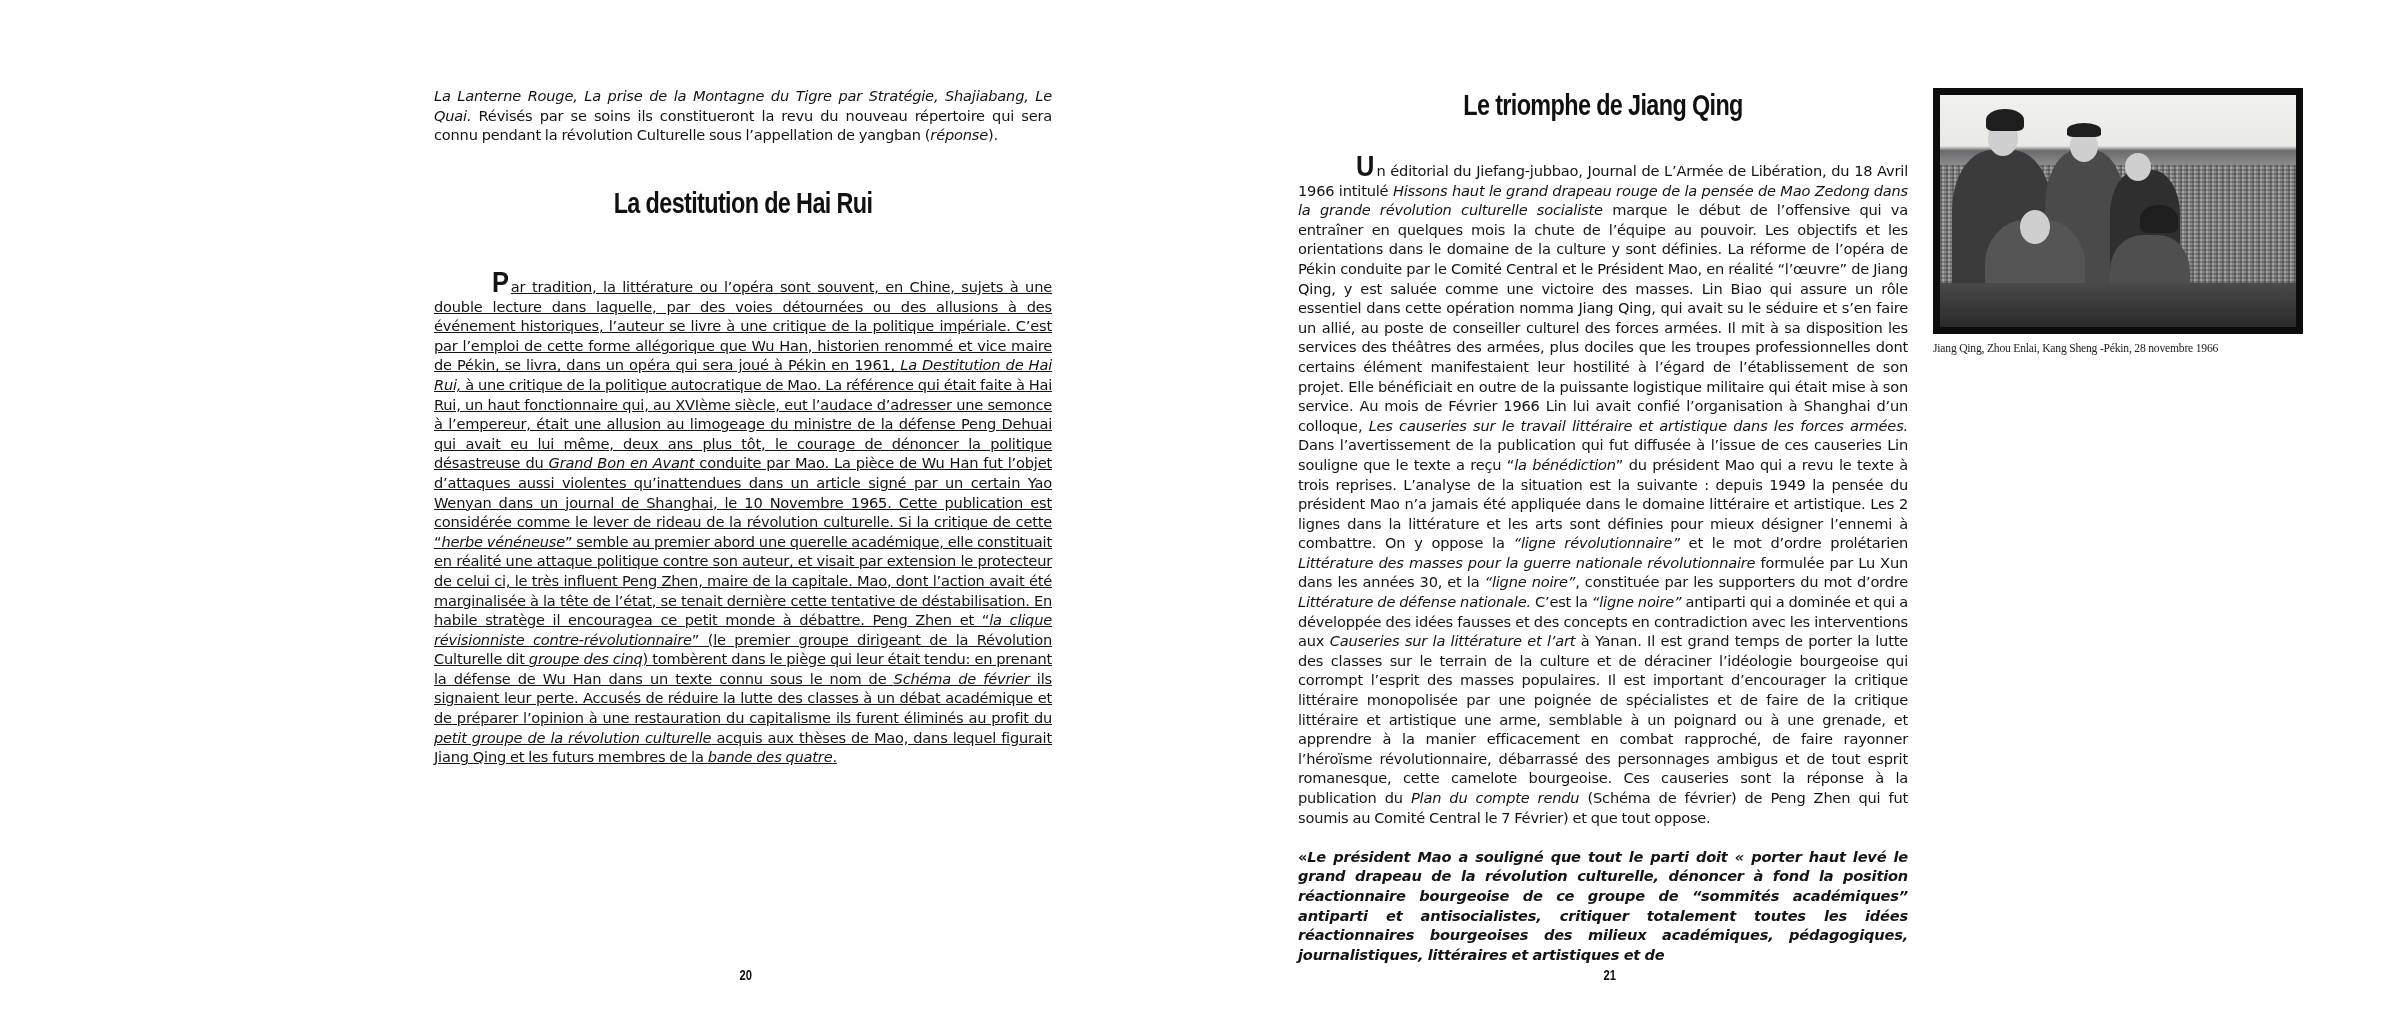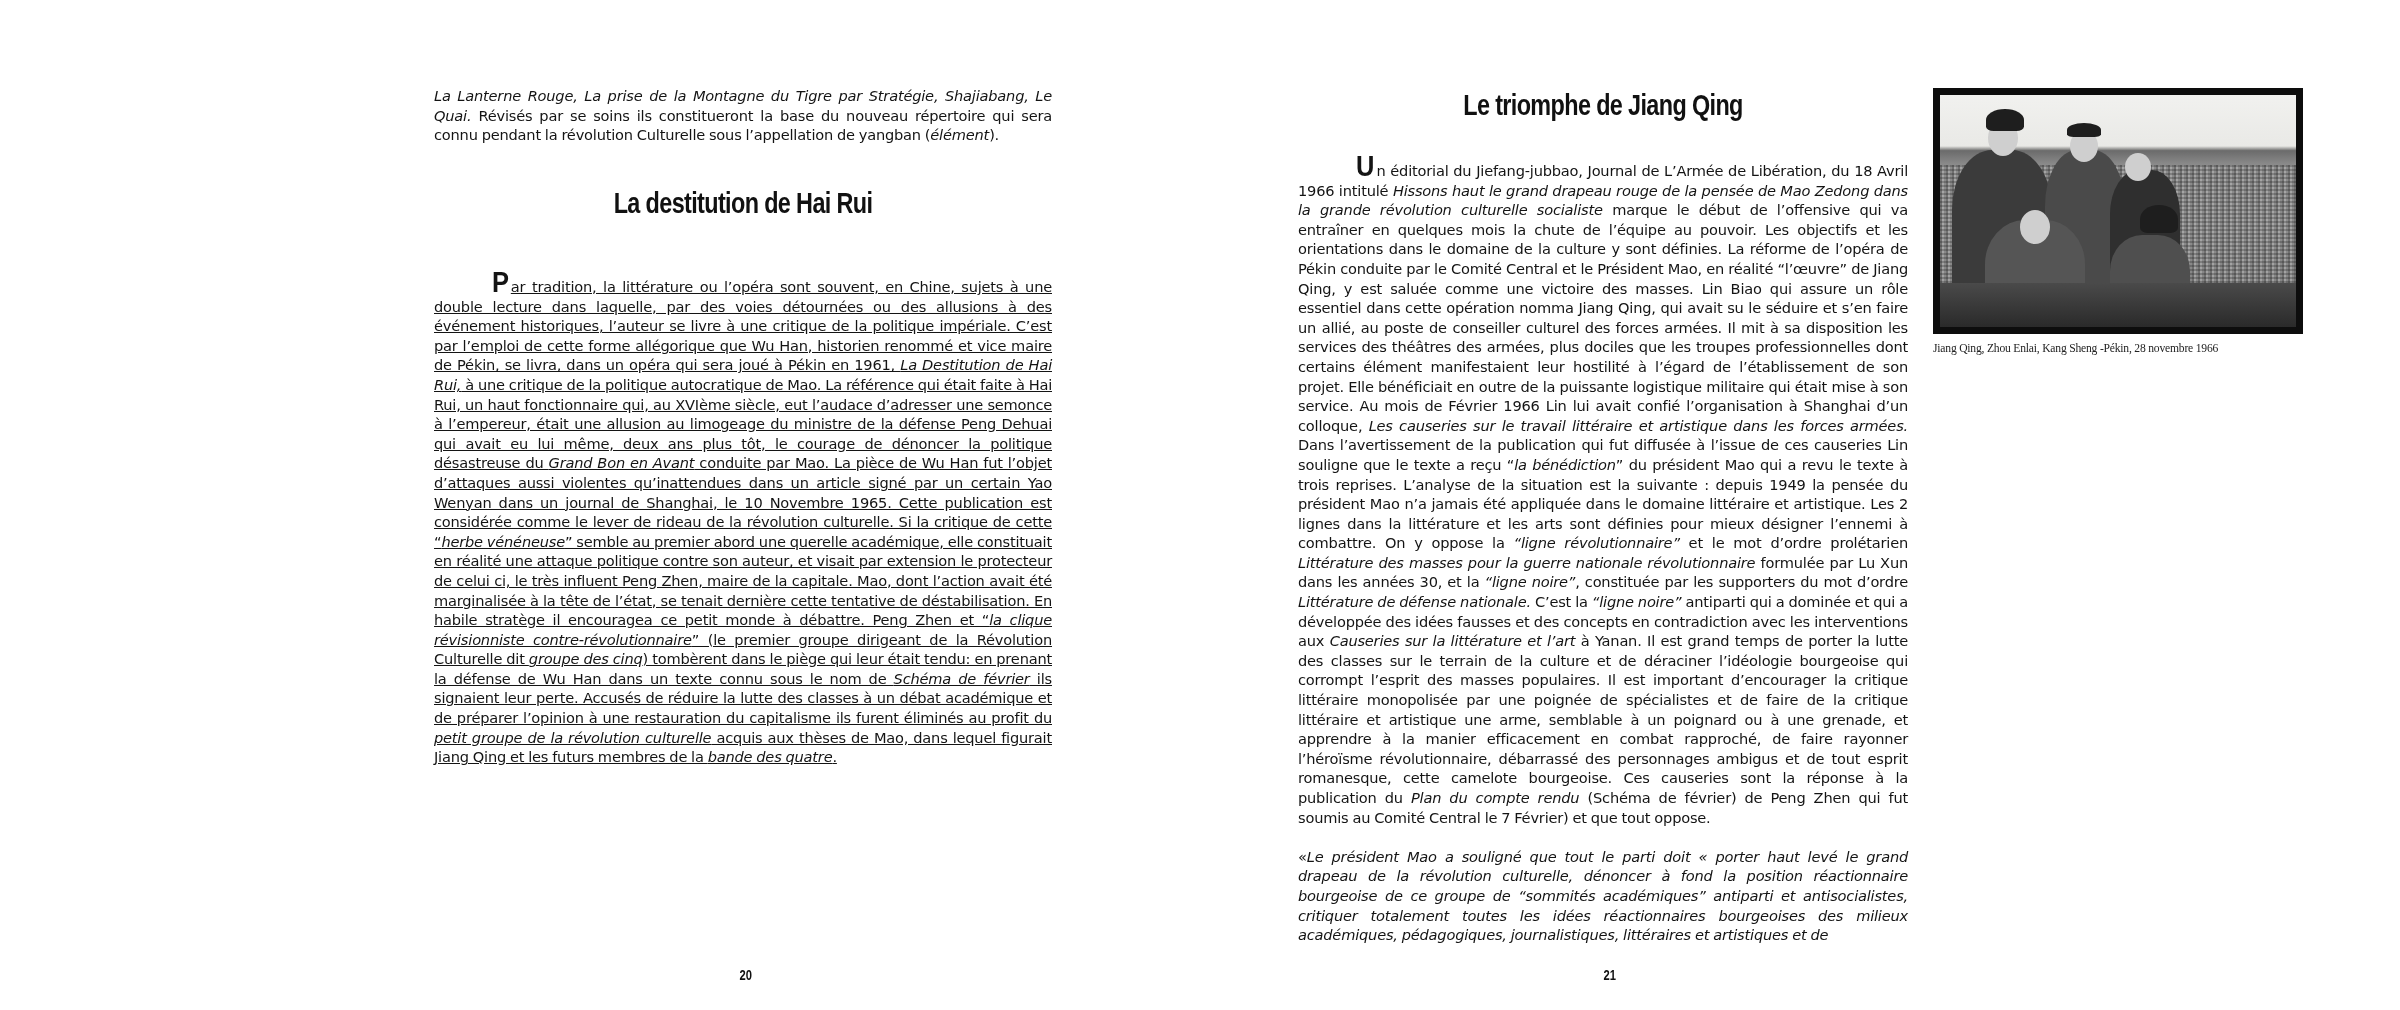--- a/index.html
+++ b/index.html
@@ -46,21 +46,21 @@
   .caption { position:absolute; left:797px; top:342px; font-size:11.6px; letter-spacing:-0.2px;
              color:#222; white-space:nowrap;font-family:Liberation Serif, serif; }
 </style>
 </head>
 <body>
 
 <div class="page page-left">
 
   <div class="col left-col" style="top:86px;">
     <p>
-      <i>La Lanterne Rouge, La prise de la Montagne du Tigre par Stratégie, Shajiabang, Le Quai.</i><span> Révisés par se soins ils constitueront la base du nouveau répertoire qui sera connu pendant la révolution Culturelle sous l’appellation de yangban (</span><i>élément</i><span>).</span>
+      <i>La Lanterne Rouge, La prise de la Montagne du Tigre par Stratégie, Shajiabang, Le Quai.</i><span> Révisés par se soins ils constitueront la revu du nouveau répertoire qui sera connu pendant la révolution Culturelle sous l’appellation de yangban (</span><i>réponse</i><span>).</span>
     </p>
   </div>
 
   <div class="section-title" style="left:434px; width:618px; top:186px;">La destitution de Hai Rui</div>
 
   <div class="col left-col" style="top:272px;text-decoration:underline;">
     <p>
       <span class="indent"></span><span class="dropcap">P</span><span>ar tradition, la littérature ou l’opéra sont souvent, en Chine, sujets à une double lecture dans laquelle, par des voies détournées ou des allusions à des événement historiques, l’auteur se livre à une critique de la politique impériale. C’est par l’emploi de cette forme allégorique que Wu Han, historien renommé et vice maire de Pékin, se livra, dans un opéra qui sera joué à Pékin en 1961, </span><i>La Destitution de Hai Rui,</i><span> à une critique de la politique autocratique de Mao. La référence qui était faite à Hai Rui, un haut fonctionnaire qui, au XVIème siècle, eut l’audace d’adresser une semonce à l’empereur, était une allusion au limogeage du ministre de la défense Peng Dehuai qui avait eu lui même, deux ans plus tôt, le courage de dénoncer la politique désastreuse du </span><i>Grand Bon en Avant</i><span> conduite par Mao. La pièce de Wu Han fut l’objet d’attaques aussi violentes qu’inattendues dans un article signé par un certain Yao Wenyan  dans un journal de Shanghai, le 10 Novembre 1965. Cette publication est considérée comme le lever de rideau de la révolution culturelle. Si la critique de cette “</span><i>herbe vénéneuse</i><span>” semble au premier abord une querelle académique, elle constituait en réalité une attaque politique contre son auteur, et visait par extension le protecteur de celui ci, le très influent Peng Zhen, maire de la capitale. Mao, dont l’action avait été marginalisée à la tête de l’état, se tenait dernière cette tentative de déstabilisation. En habile stratège il encouragea ce petit monde à débattre. Peng Zhen et “</span><i>la clique révisionniste contre-révolutionnaire</i><span>” (le premier groupe dirigeant de la Révolution Culturelle dit </span><i>groupe des cinq</i><span>) tombèrent dans le piège qui leur était tendu: en prenant la défense de Wu Han dans un texte connu sous le nom de </span><i>Schéma de février</i><span> ils signaient leur perte. Accusés de réduire la lutte des classes à un débat académique et de préparer l’opinion à une restauration du capitalisme ils furent éliminés au profit du </span><i>petit groupe de la révolution culturelle</i><span> acquis aux thèses de Mao, dans lequel figurait Jiang Qing et les futurs membres de la </span><i>bande des quatre</i><span>.</span>
     </p>
   </div>
@@ -69,21 +69,21 @@
 </div>
 
 <div class="page page-right">
 
   <div class="section-title" style="left:162px; width:610px; top:88px;">Le triomphe de Jiang Qing</div>
 
   <div class="col right-col" style="top:132px;margin-top:24px;">
     <p>
       <span class="indent"></span><span class="dropcap">U</span><span>n éditorial du Jiefang-jubbao, Journal de L’Armée de Libération, du 18 Avril 1966 intitulé </span><i>Hissons haut le grand drapeau rouge de la pensée de Mao Zedong dans la grande révolution  culturelle socialiste</i><span> marque le début de l’offensive qui va entraîner en quelques mois la chute de l’équipe au pouvoir. Les objectifs et les orientations dans le domaine de la culture y sont définies. La réforme de l’opéra de Pékin conduite par le Comité Central et le Président Mao, en réalité “l’œuvre” de Jiang Qing, y est saluée comme une victoire des masses. Lin Biao qui assure un rôle essentiel dans cette opération nomma Jiang Qing, qui avait su le séduire et s’en faire un allié, au poste de conseiller culturel des forces armées.  Il mit à sa disposition les services des théâtres des armées, plus dociles que les troupes professionnelles  dont certains élément manifestaient leur hosti­lité à l’égard de l’établissement de son projet. Elle bénéficiait en outre de la puis­sante logistique militaire qui était mise à son service. Au mois de Février 1966 Lin lui avait confié l’organisation à Shanghai d’un colloque, </span><i>Les causeries sur le travail littéraire et artistique dans les forces armées.</i><span> Dans l’avertissement de la publica­tion qui fut diffusée à l’issue de ces causeries Lin souligne que le texte a reçu “</span><i>la bénédiction</i><span>” du président Mao qui a revu le texte à trois reprises. L’analyse de la situation est la suivante : depuis 1949 la pensée du président  Mao n’a jamais été appliquée dans le domaine littéraire et artistique. Les 2 lignes dans la littérature et les arts sont définies pour mieux désigner l’ennemi à combattre. On y oppose la </span><i>“ligne révolutionnaire”</i><span> et le mot d’ordre prolétarien </span><i>Littérature des masses pour la guerre nationale révolutionnaire</i><span> formulée par Lu Xun dans les années 30, et la </span><i>“ligne noire”</i><span>, constituée par les supporters du mot d’ordre </span><i>Littérature de défense nationale.</i><span> C’est la </span><i>“ligne noire”</i><span> antiparti qui a dominée et qui a développée des idées fausses et des concepts en contradiction avec les interventions aux </span><i>Cause­ries sur la littérature et l’art</i><span> à Yanan. Il est grand temps de porter la lutte des classes sur le terrain de la culture et de déraciner l’idéologie bourgeoise qui corrompt l’esprit des masses populaires. Il est important d’encourager la critique littéraire monopolisée par une poignée de spécialistes et de faire de la critique littéraire et artistique une arme, semblable à un poignard ou à une grenade, et apprendre à la manier efficacement en combat rapproché,  de faire rayonner l’héroïsme révo­lutionnaire, débarrassé des personnages ambigus et de tout esprit romanesque, cette camelote bourgeoise. Ces causeries sont la réponse à la publication du </span><i>Plan du compte rendu</i><span> (Schéma de février) de Peng Zhen qui fut soumis au Comité Central le 7 Février) et que tout oppose.</span>
     </p>
-    <p style="margin-top:19.6px;">
+    <p style="margin-top:19.6px;font-weight:bold;">
       <span>«</span><i>Le président Mao a souligné que tout le parti doit  « porter haut levé le grand drapeau de la révolution culturelle, dénoncer à fond la position réactionnaire bourgeoise de ce groupe de “sommités académiques” antiparti et antisocia­listes, critiquer totalement toutes les idées réactionnaires bourgeoises des mi­lieux académiques, pédagogiques, journalistiques, littéraires et artistiques et de</i>
     </p>
   </div>
 
   <div class="photo">
     <div class="photo-inner" title="Black and white photo: officials standing in an open car before a crowded stadium">
       <div class="photo-crowd"></div>
       <div class="photo-figure" style="left:12px; top:55px; width:100px; height:150px;"></div>
       <div class="photo-head" style="left:48px; top:25px; width:30px; height:36px;"></div>
       <div class="photo-hat" style="left:46px; top:14px; width:38px; height:22px;"></div>

